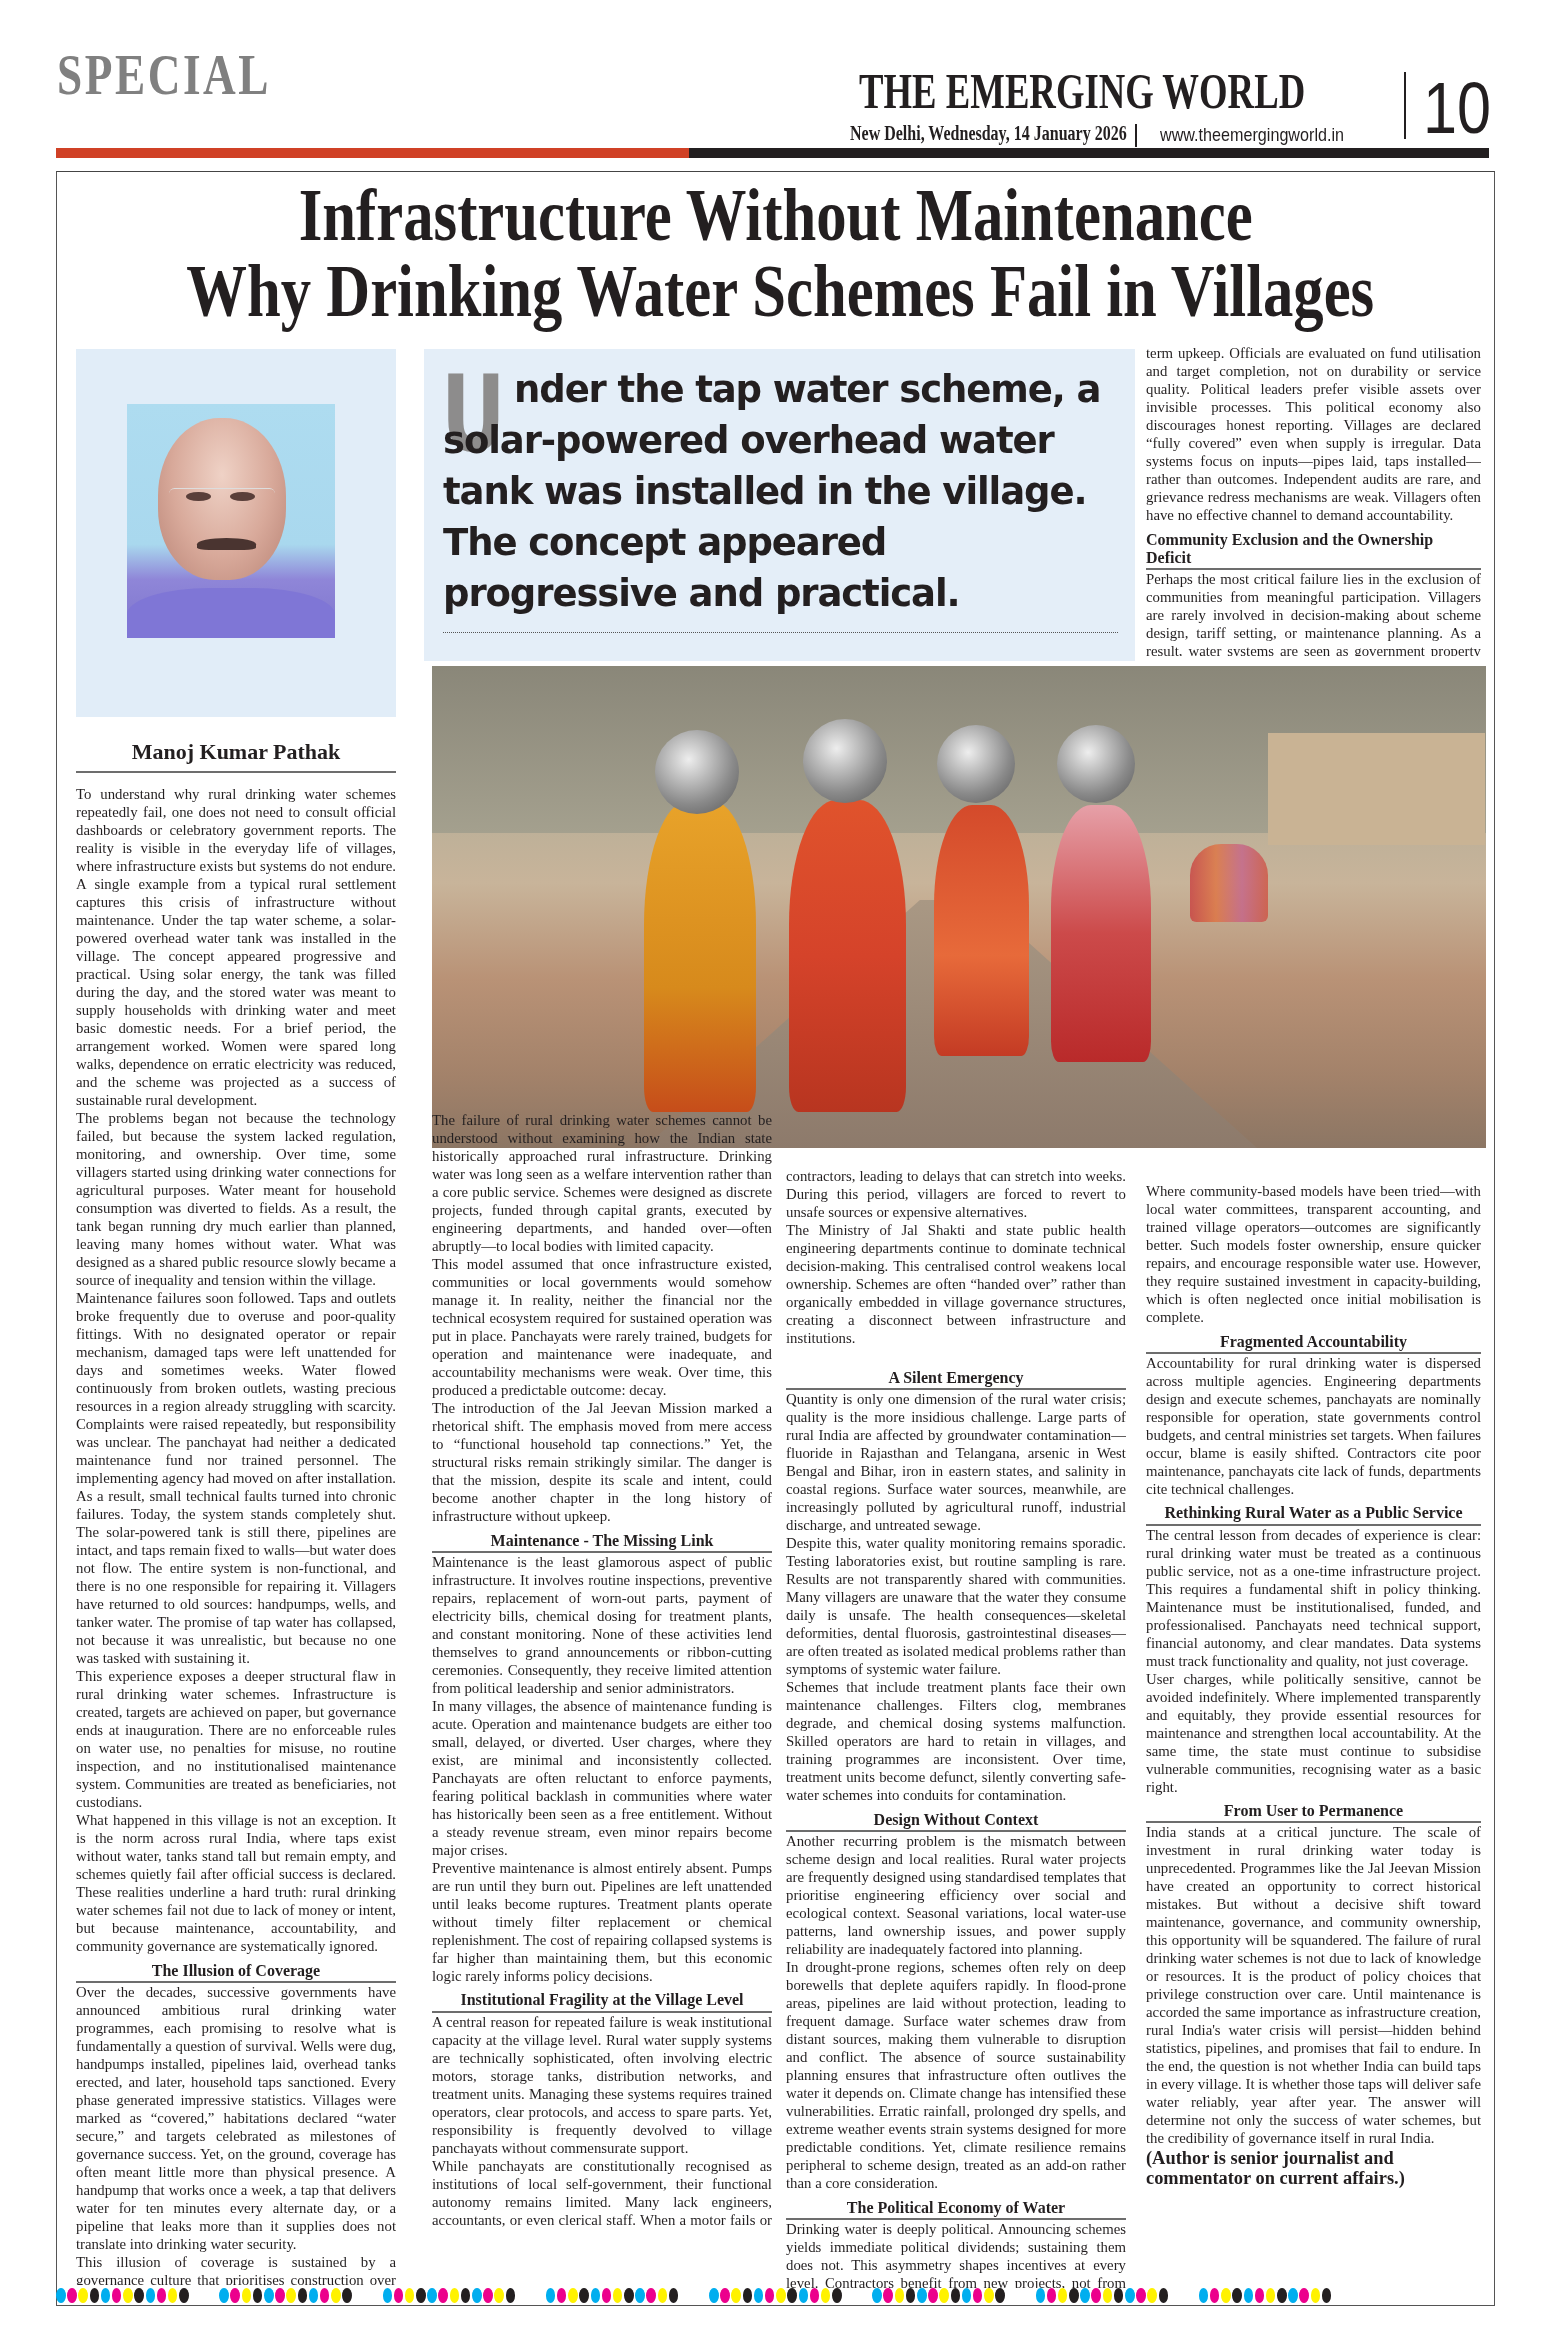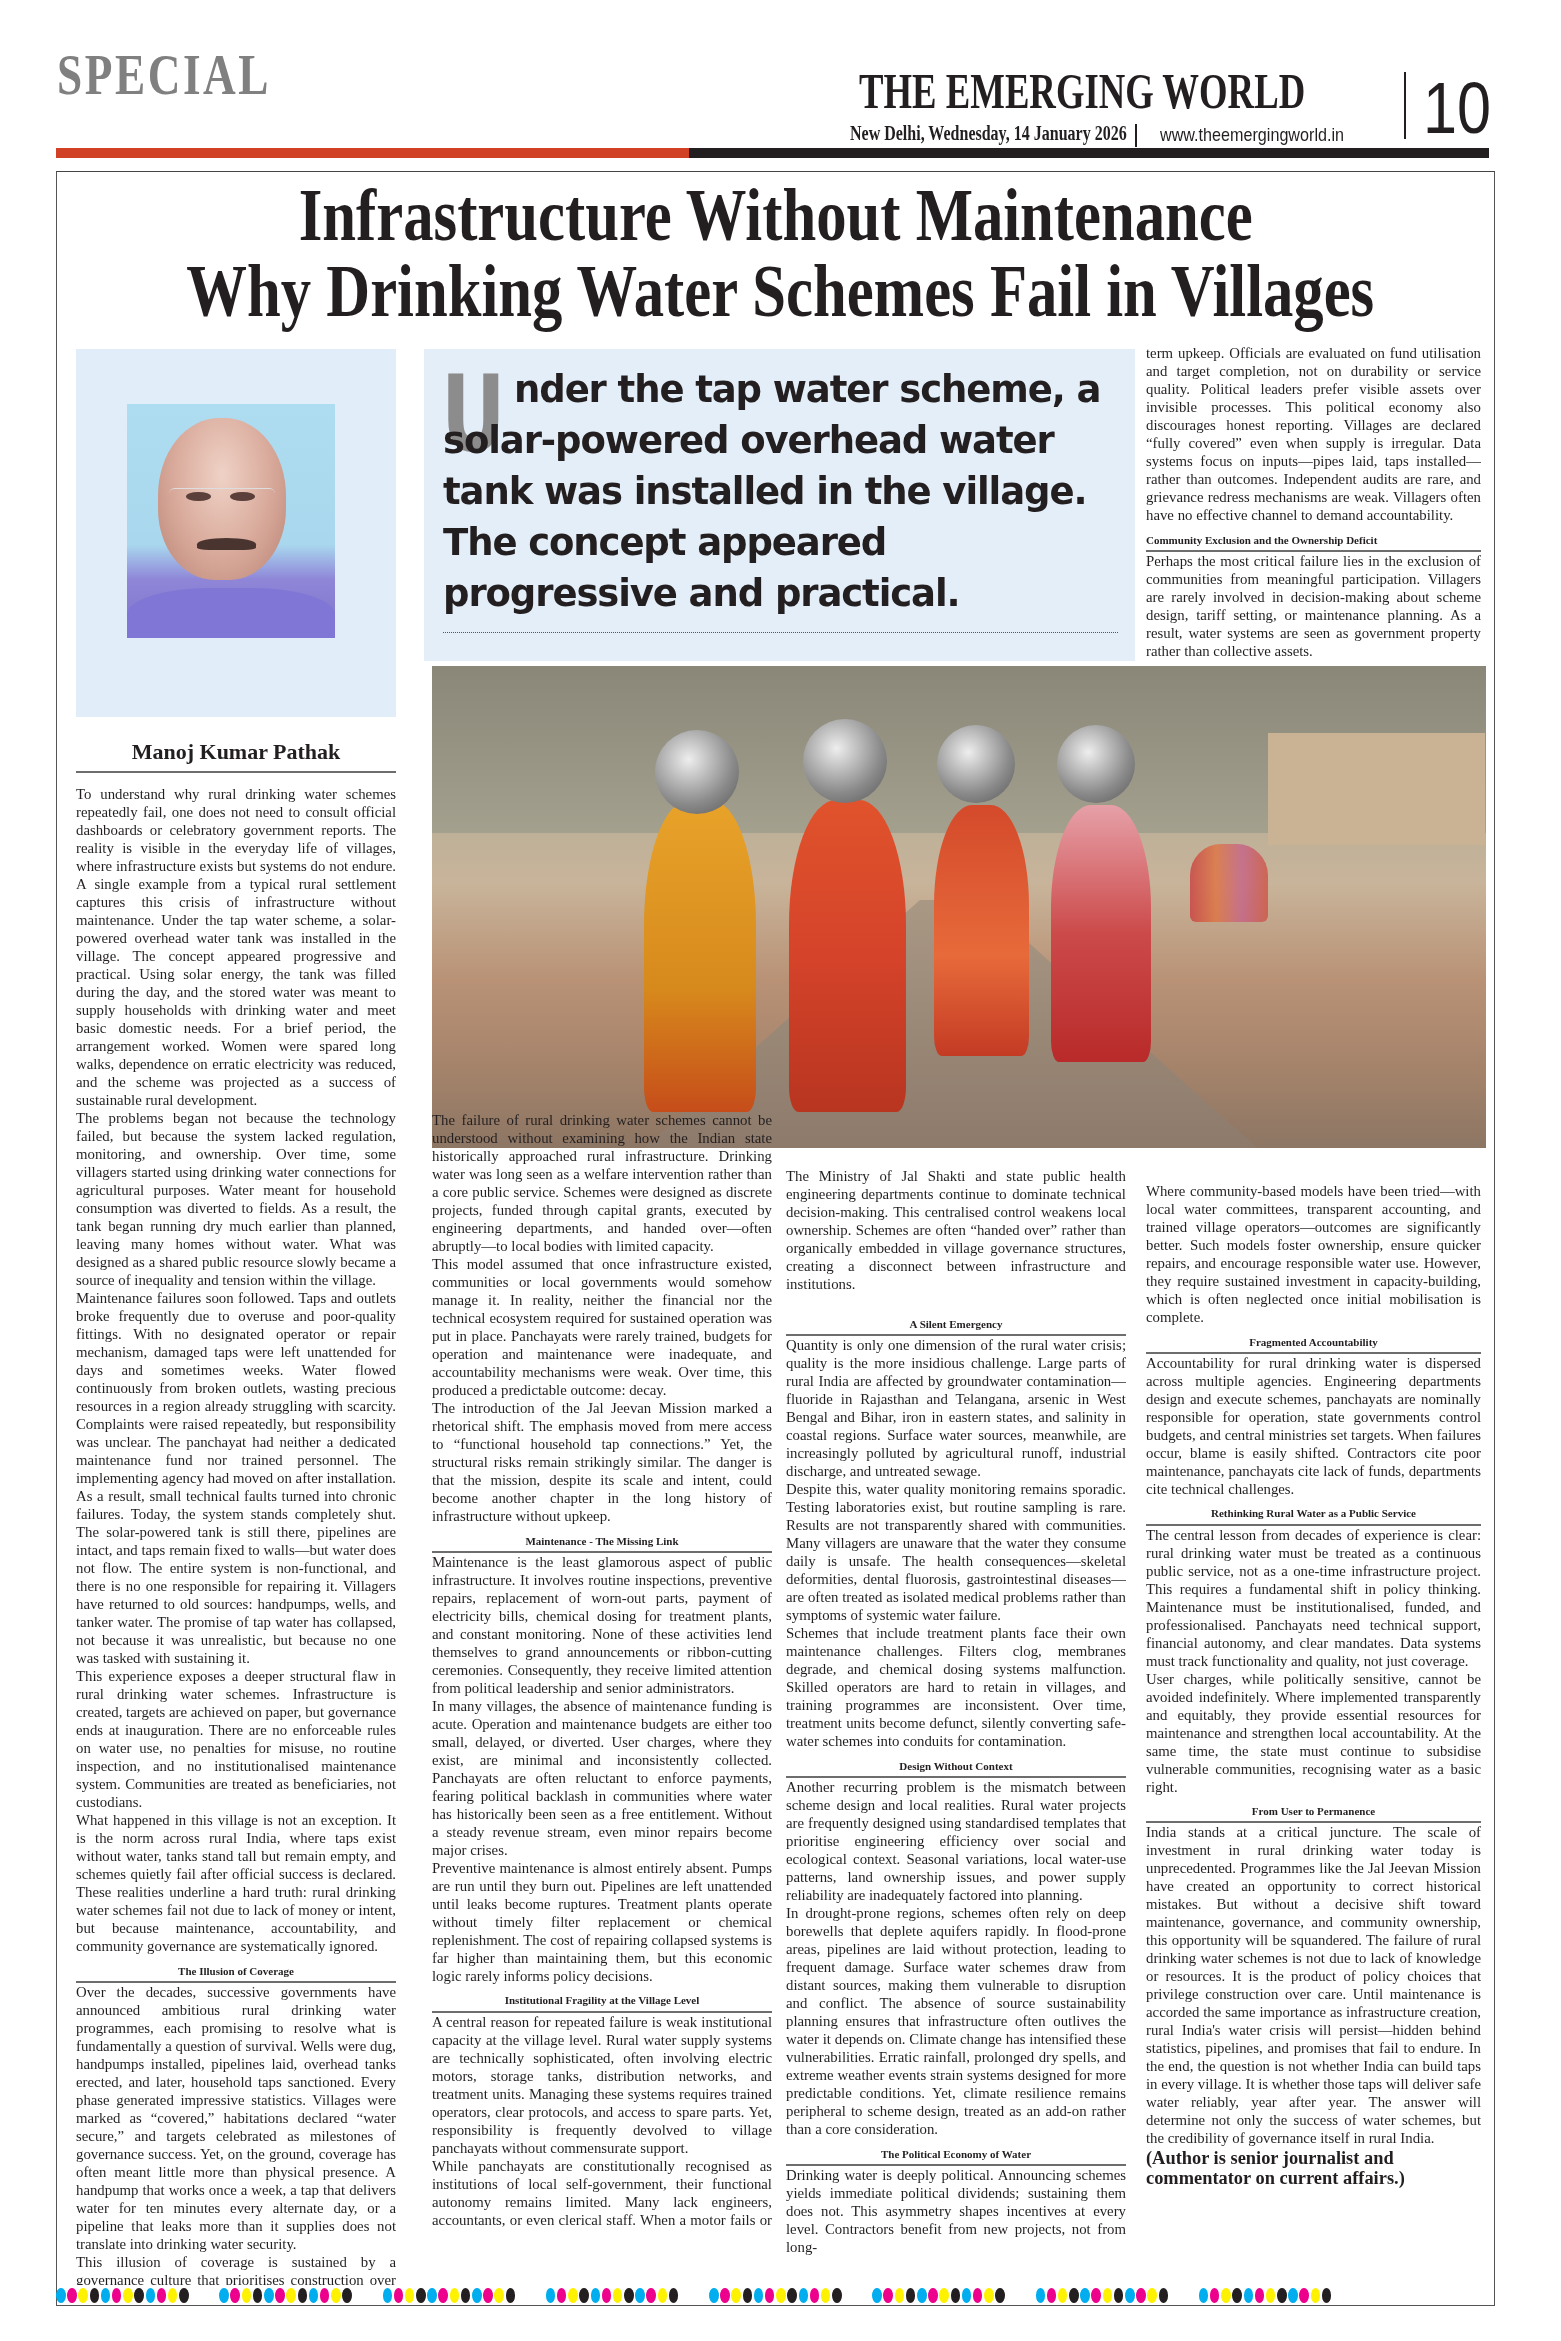--- a/index.html
+++ b/index.html
@@ -35,21 +35,21 @@
   .byline{left:76px;top:739px;width:320px;text-align:center;font-family:"Liberation Serif",serif;font-weight:bold;font-size:22px;}
   .byline-rule{left:76px;top:771px;width:320px;height:2.2px;background:#6d6d6d;}
   .hero{left:432px;top:666px;width:1054px;height:482px;overflow:hidden;background:linear-gradient(180deg,#9b9683 0%,#b5ad97 25%,#c8b49a 45%,#b99276 65%,#a3826a 85%,#8c7664 100%);}
   .hero .wall{position:absolute;left:0;top:0;width:1054px;height:167px;background:linear-gradient(180deg,#8a8779 0%,#a4a08e 100%);}
   .hero .bldg{position:absolute;left:836px;top:67px;width:217px;height:112px;background:#c9b394;}
   .hero .path{position:absolute;left:212px;top:234px;width:613px;height:248px;background:linear-gradient(180deg,#a99884,#8d7a6b);clip-path:polygon(45% 0,55% 0,100% 100%,0 100%);}
   .hero .fig{position:absolute;border-radius:40% 40% 8% 8%;}
   .hero .pot{position:absolute;border-radius:50%;background:radial-gradient(circle at 40% 35%,#eee,#8a8a8a 60%,#555);}
   .col{font-family:"Liberation Serif",serif;font-size:14.8px;line-height:18px;text-align:justify;color:#231f20;hyphens:auto;}
   .col p{margin:0;}
-  .col .sub{font-weight:bold;text-align:center;font-size:11px;margin:6.7px 0 0 0;padding-bottom:1.1px;border-bottom:2.2px solid #6d6d6d;}
+  .col .sub{font-weight:bold;text-align:center;font-size:16px;margin:6.7px 0 0 0;padding-bottom:1.1px;border-bottom:2.2px solid #6d6d6d;}
   .col .sub.left{text-align:left;}
   .col .note{font-weight:bold;font-size:18.4px;line-height:20px;text-align:left;margin-top:1.1px;}
   .c1{left:76px;top:785px;width:320px;height:1500px;overflow:hidden;}
   .c2{left:432px;top:1111px;width:340px;height:1121px;overflow:hidden;}
   .c3{left:786px;top:1167px;width:340px;height:1121px;overflow:hidden;}
   .c4top{left:1146px;top:344px;width:335px;height:312px;overflow:hidden;}
   .c4{left:1146px;top:1182px;width:335px;height:1112px;overflow:hidden;}
   .dots{top:2288px;height:16.7px;display:flex;}
   .dot{width:9.5px;height:15px;border-radius:50%;margin-right:1.7px;}
 </style>
@@ -122,20 +122,21 @@
   <div class="sub">Maintenance - The Missing Link</div>
   <p>Maintenance is the least glamorous aspect of public infrastructure. It involves routine inspections, preventive repairs, replacement of worn-out parts, payment of electricity bills, chemical dosing for treatment plants, and constant monitoring. None of these activities lend themselves to grand announcements or ribbon-cutting ceremonies. Consequently, they receive limited attention from political leadership and senior administrators.</p>
   <p>In many villages, the absence of maintenance funding is acute. Operation and maintenance budgets are either too small, delayed, or diverted. User charges, where they exist, are minimal and inconsistently collected. Panchayats are often reluctant to enforce payments, fearing political backlash in communities where water has historically been seen as a free entitlement. Without a steady revenue stream, even minor repairs become major crises.</p>
   <p>Preventive maintenance is almost entirely absent. Pumps are run until they burn out. Pipelines are left unattended until leaks become ruptures. Treatment plants operate without timely filter replacement or chemical replenishment. The cost of repairing collapsed systems is far higher than maintaining them, but this economic logic rarely informs policy decisions.</p>
   <div class="sub">Institutional Fragility at the Village Level</div>
   <p>A central reason for repeated failure is weak institutional capacity at the village level. Rural water supply systems are technically sophisticated, often involving electric motors, storage tanks, distribution networks, and treatment units. Managing these systems requires trained operators, clear protocols, and access to spare parts. Yet, responsibility is frequently devolved to village panchayats without commensurate support.</p>
   <p>While panchayats are constitutionally recognised as institutions of local self-government, their functional autonomy remains limited. Many lack engineers, accountants, or even clerical staff. When a motor fails or a pipeline bursts, the panchayat depends on block-level officials or private</p>
 </div>
 
 <div class="abs col c3">
+  <p>contractors, leading to delays that can stretch into weeks. During this period, villagers are forced to revert to unsafe sources or expensive alternatives.</p>
   <p>The Ministry of Jal Shakti and state public health engineering departments continue to dominate technical decision-making. This centralised control weakens local ownership. Schemes are often “handed over” rather than organically embedded in village governance structures, creating a disconnect between infrastructure and institutions.</p>
   <div class="sub" style="margin-top:22px">A Silent Emergency</div>
   <p>Quantity is only one dimension of the rural water crisis; quality is the more insidious challenge. Large parts of rural India are affected by groundwater contamination—fluoride in Rajasthan and Telangana, arsenic in West Bengal and Bihar, iron in eastern states, and salinity in coastal regions. Surface water sources, meanwhile, are increasingly polluted by agricultural runoff, industrial discharge, and untreated sewage.</p>
   <p>Despite this, water quality monitoring remains sporadic. Testing laboratories exist, but routine sampling is rare. Results are not transparently shared with communities. Many villagers are unaware that the water they consume daily is unsafe. The health consequences—skeletal deformities, dental fluorosis, gastrointestinal diseases—are often treated as isolated medical problems rather than symptoms of systemic water failure.</p>
   <p>Schemes that include treatment plants face their own maintenance challenges. Filters clog, membranes degrade, and chemical dosing systems malfunction. Skilled operators are hard to retain in villages, and training programmes are inconsistent. Over time, treatment units become defunct, silently converting safe-water schemes into conduits for contamination.</p>
   <div class="sub">Design Without Context</div>
   <p>Another recurring problem is the mismatch between scheme design and local realities. Rural water projects are frequently designed using standardised templates that prioritise engineering efficiency over social and ecological context. Seasonal variations, local water-use patterns, land ownership issues, and power supply reliability are inadequately factored into planning.</p>
   <p>In drought-prone regions, schemes often rely on deep borewells that deplete aquifers rapidly. In flood-prone areas, pipelines are laid without protection, leading to frequent damage. Surface water schemes draw from distant sources, making them vulnerable to disruption and conflict. The absence of source sustainability planning ensures that infrastructure often outlives the water it depends on. Climate change has intensified these vulnerabilities. Erratic rainfall, prolonged dry spells, and extreme weather events strain systems designed for more predictable conditions. Yet, climate resilience remains peripheral to scheme design, treated as an add-on rather than a core consideration.</p>
   <div class="sub">The Political Economy of Water</div>
   <p>Drinking water is deeply political. Announcing schemes yields immediate political dividends; sustaining them does not. This asymmetry shapes incentives at every level. Contractors benefit from new projects, not from long-</p>

